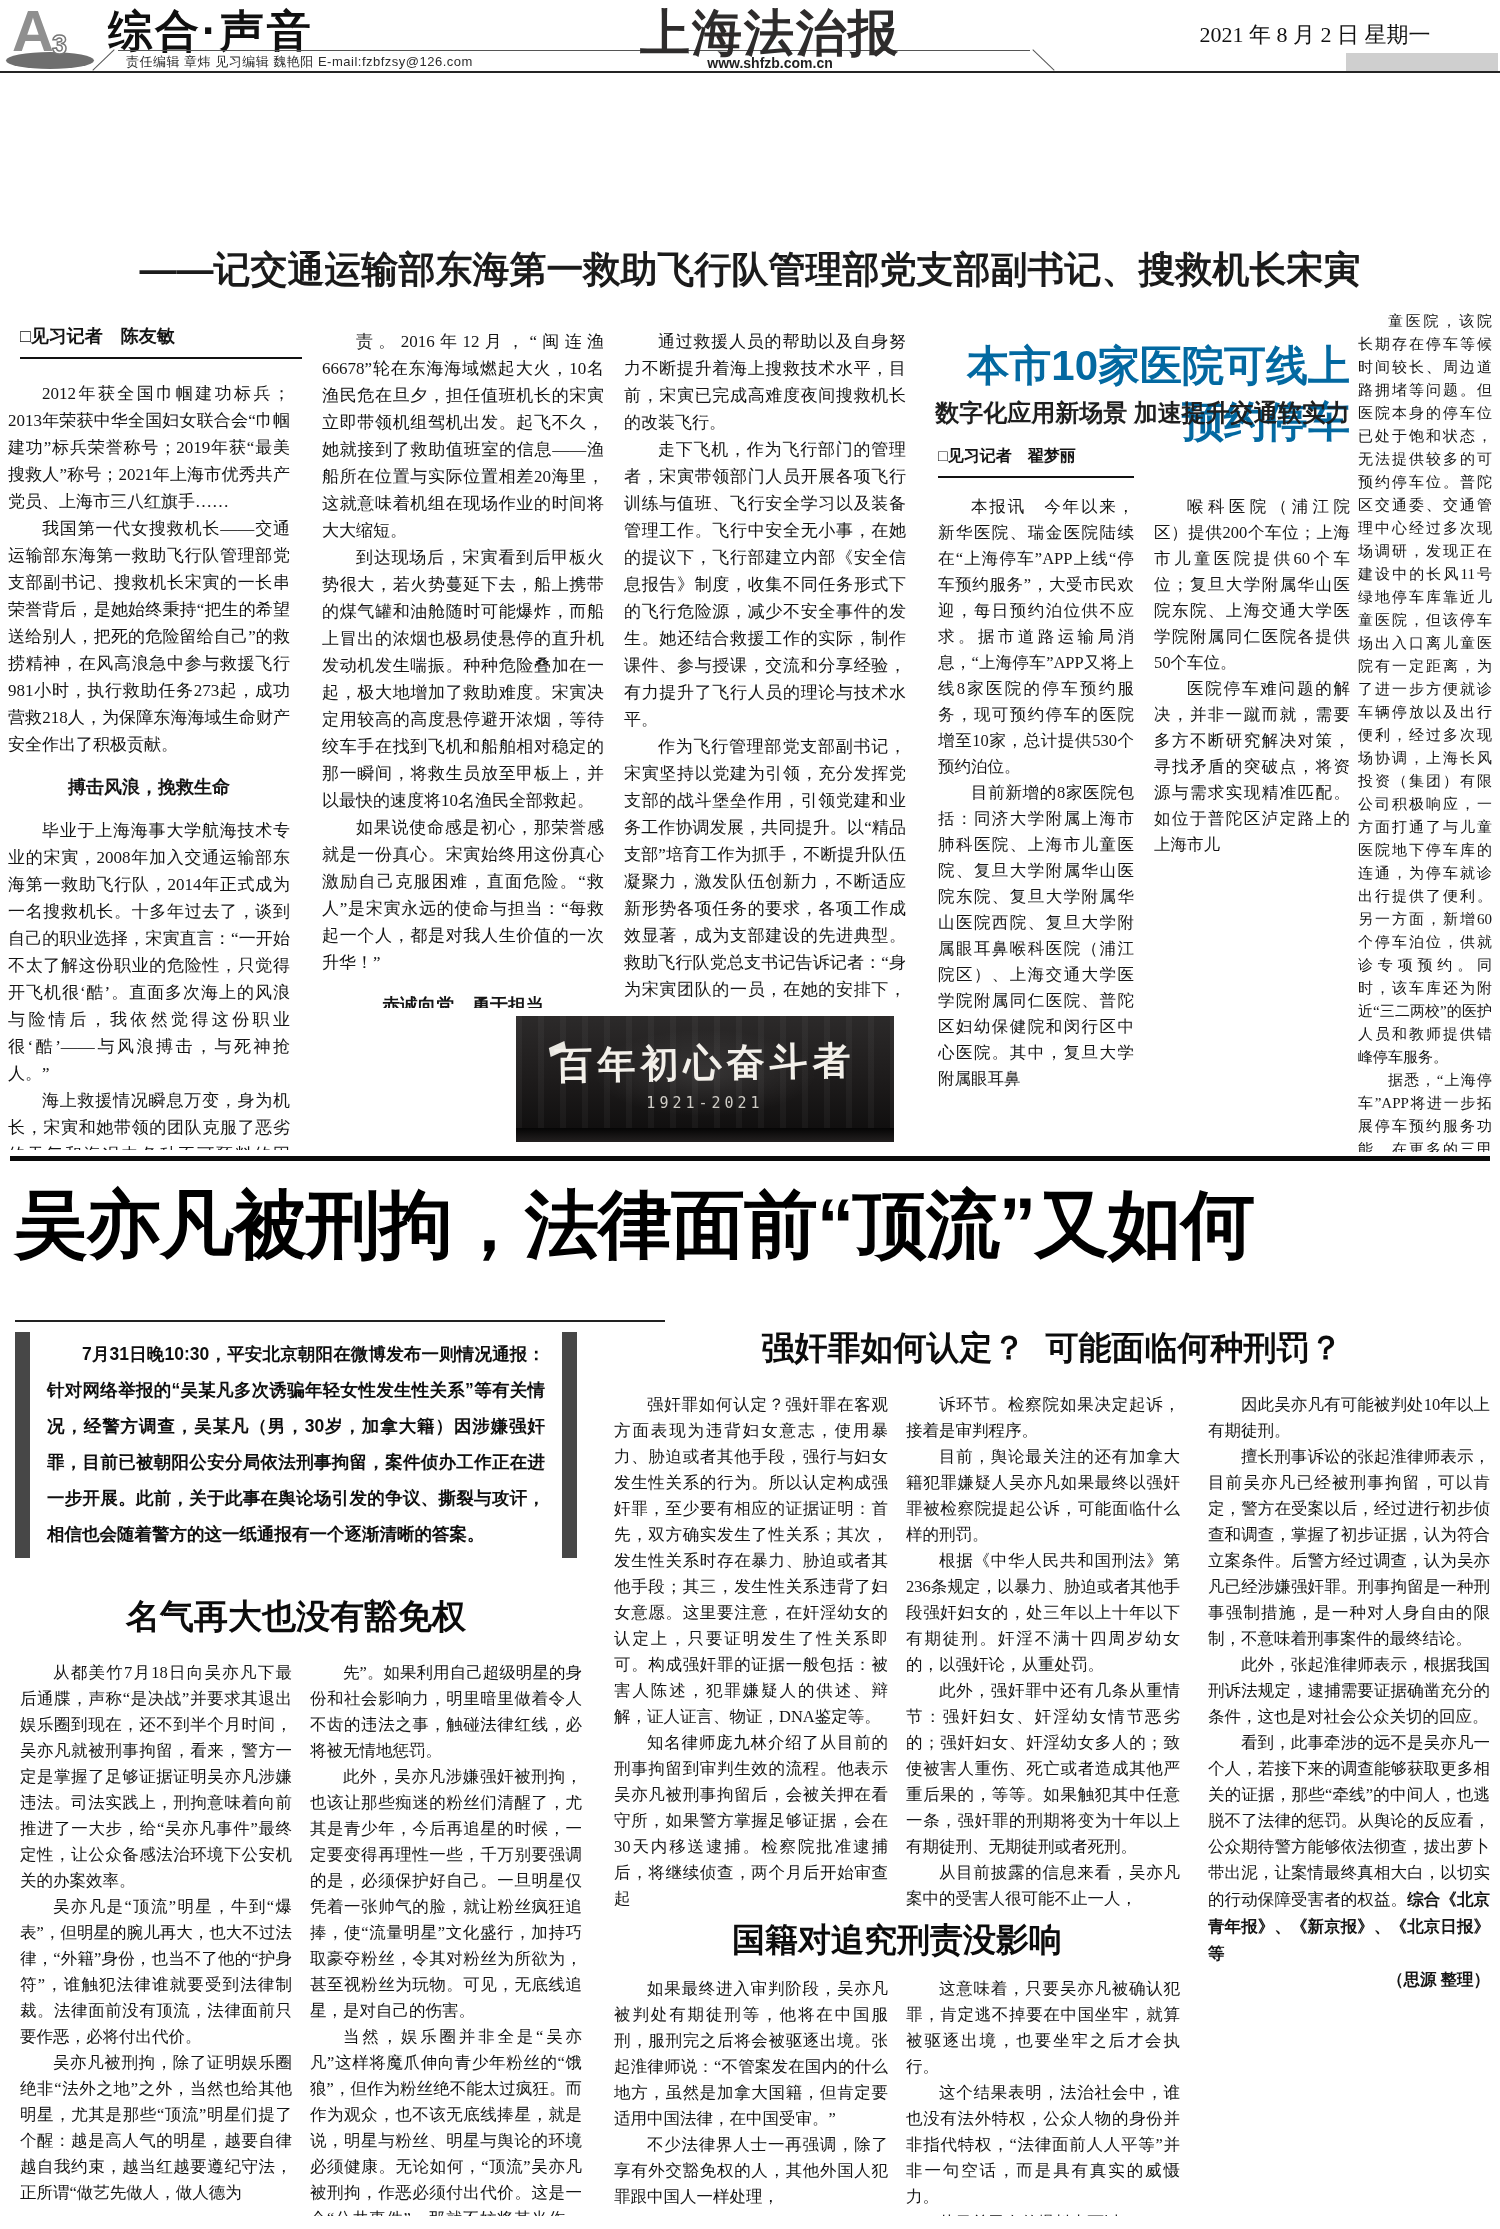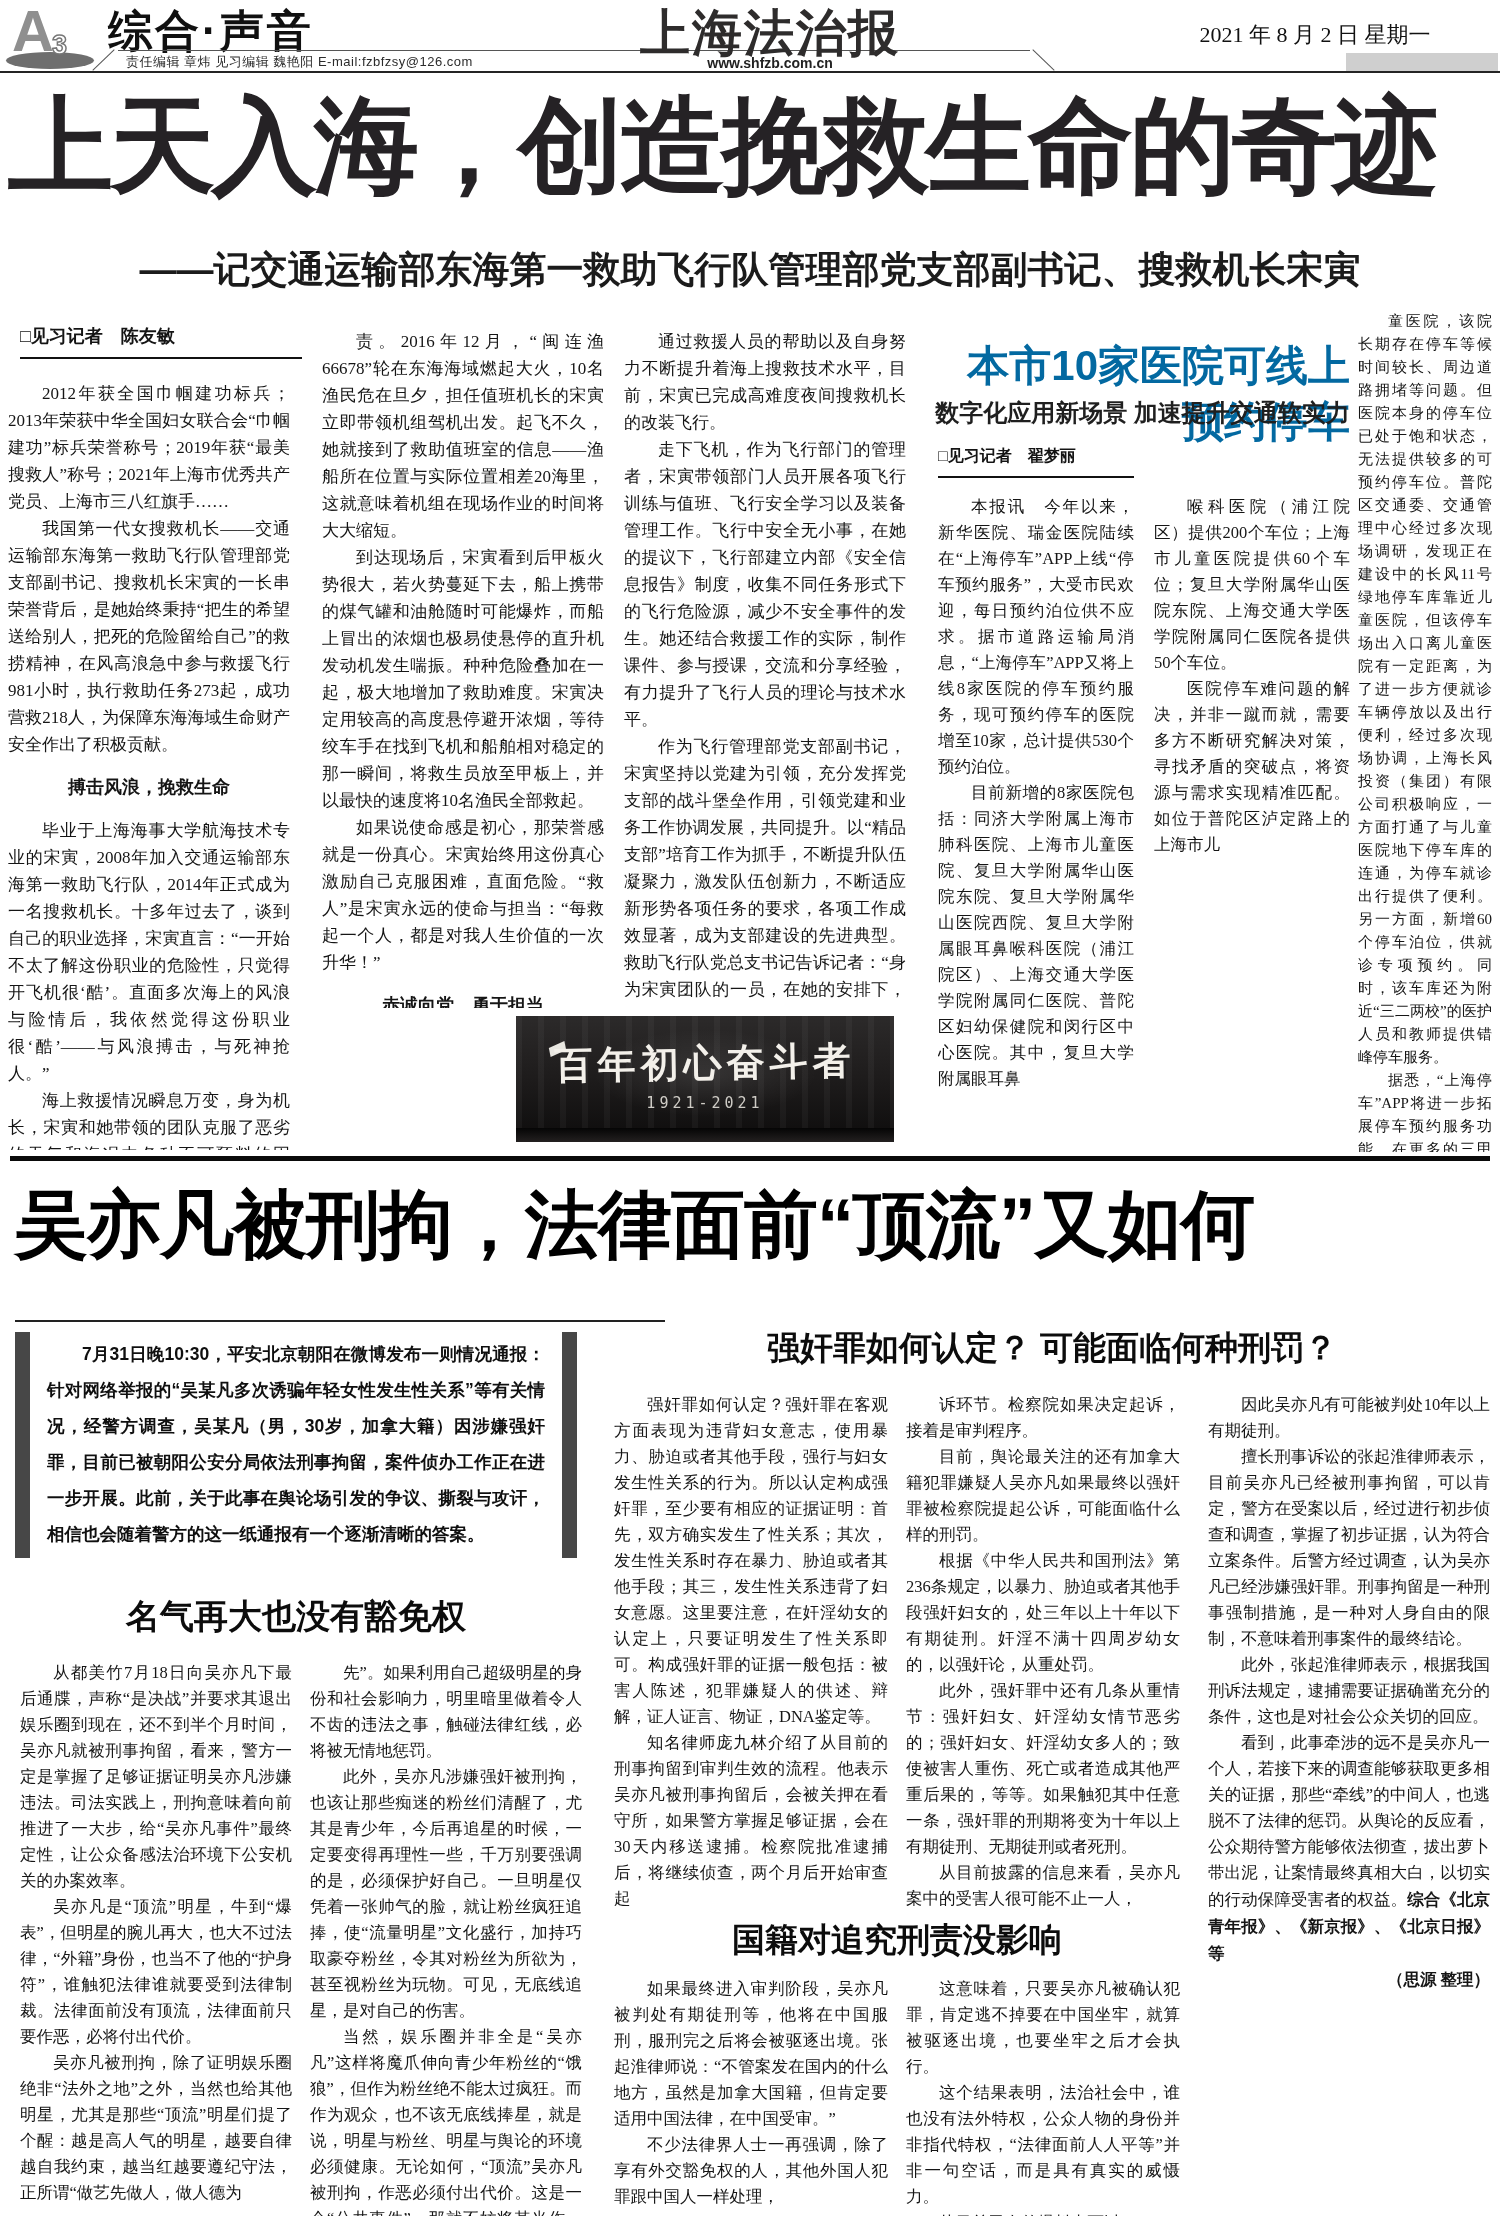--- a/index.html
+++ b/index.html
@@ -66,21 +66,21 @@
   .divider{left:10px;top:1156px;width:1480px;height:5px;background:#0a0a0a;}
   .wu-headline{left:14px;top:1176px;width:1480px;font-size:74px;font-weight:900;letter-spacing:-1px;
                white-space:nowrap;color:#000;}
   .wu-toprule{left:15px;top:1320px;width:650px;border-top:2px solid #222;}
   .wu-introbox{left:15px;top:1328px;width:562px;height:234px;}
   .intro-bar{position:absolute;top:4px;width:15px;height:226px;background:#474747;}
   .intro-bar-l{left:0;}
   .intro-bar-r{right:0;}
   .intro-text{position:absolute;left:32px;right:32px;top:8px;font-size:17.5px;line-height:36px;font-weight:bold;
               text-align:justify;text-indent:2em;color:#0f0f0f;font-family:"Liberation Sans","DejaVu Sans",sans-serif;}
-  .sec-heading{text-align:center;font-weight:900;color:#0c0c0c;font-family:Liberation Sans, sans-serif;}
+  .sec-heading{text-align:center;font-weight:900;color:#0c0c0c;font-family:Liberation Mono, monospace;}
   .sec1-heading{left:15px;top:1594px;width:562px;font-size:34px;}
   .sec2-heading{left:614px;top:1326px;width:876px;font-size:33px;}
   .sec3-heading{left:614px;top:1918px;width:566px;font-size:33px;}
   .wu-col{font-size:16.5px;line-height:26px;}
   .sec1-col1{left:20px;top:1660px;width:272px;height:556px;}
   .sec1-col2{left:310px;top:1660px;width:272px;height:556px;}
   .sec2-col1{left:614px;top:1392px;width:274px;height:514px;}
   .sec2-col2{left:906px;top:1392px;width:274px;height:514px;}
   .sec3-col1{left:614px;top:1976px;width:274px;height:240px;}
   .sec3-col2{left:906px;top:1976px;width:274px;height:240px;}
@@ -100,21 +100,20 @@
   <div class="abs strip-top-line"></div>
   <div class="diag diag-l"></div>
   <div class="diag diag-r"></div>
   <div class="abs editor-line sans">责任编辑 章炜 见习编辑 魏艳阳 E-mail:fzbfzsy@126.com</div>
   <div class="abs masthead">上海法治报</div>
   <div class="abs website sans">www.shfzb.com.cn</div>
   <div class="abs issue-date">2021 年 8 月 2 日 星期一</div>
   <div class="abs gray-box"></div>
   <div class="abs header-rule"></div>
 
-  <div class="abs a1-headline sans">上天入海，创造挽救生命的奇迹</div>
   <div class="abs a1-subtitle sans">——记交通运输部东海第一救助飞行队管理部党支部副书记、搜救机长宋寅</div>
   <div class="abs byline a1-byline">□见习记者　陈友敏</div>
 
   <div class="abs bodytext a1-col1">
     <p>2012年获全国巾帼建功标兵；2013年荣获中华全国妇女联合会“巾帼建功”标兵荣誉称号；2019年获“最美搜救人”称号；2021年上海市优秀共产党员、上海市三八红旗手……</p>
     <p>我国第一代女搜救机长——交通运输部东海第一救助飞行队管理部党支部副书记、搜救机长宋寅的一长串荣誉背后，是她始终秉持“把生的希望送给别人，把死的危险留给自己”的救捞精神，在风高浪急中参与救援飞行981小时，执行救助任务273起，成功营救218人，为保障东海海域生命财产安全作出了积极贡献。</p>
     <p class="subhead">搏击风浪，挽救生命</p>
     <p>毕业于上海海事大学航海技术专业的宋寅，2008年加入交通运输部东海第一救助飞行队，2014年正式成为一名搜救机长。十多年过去了，谈到自己的职业选择，宋寅直言：“一开始不太了解这份职业的危险性，只觉得开飞机很‘酷’。直面多次海上的风浪与险情后，我依然觉得这份职业很‘酷’——与风浪搏击，与死神抢人。”</p>
     <p>海上救援情况瞬息万变，身为机长，宋寅和她带领的团队克服了恶劣的天气和海况中各种不可预料的困难，履行着生命救援的神圣职</p>
   </div>

